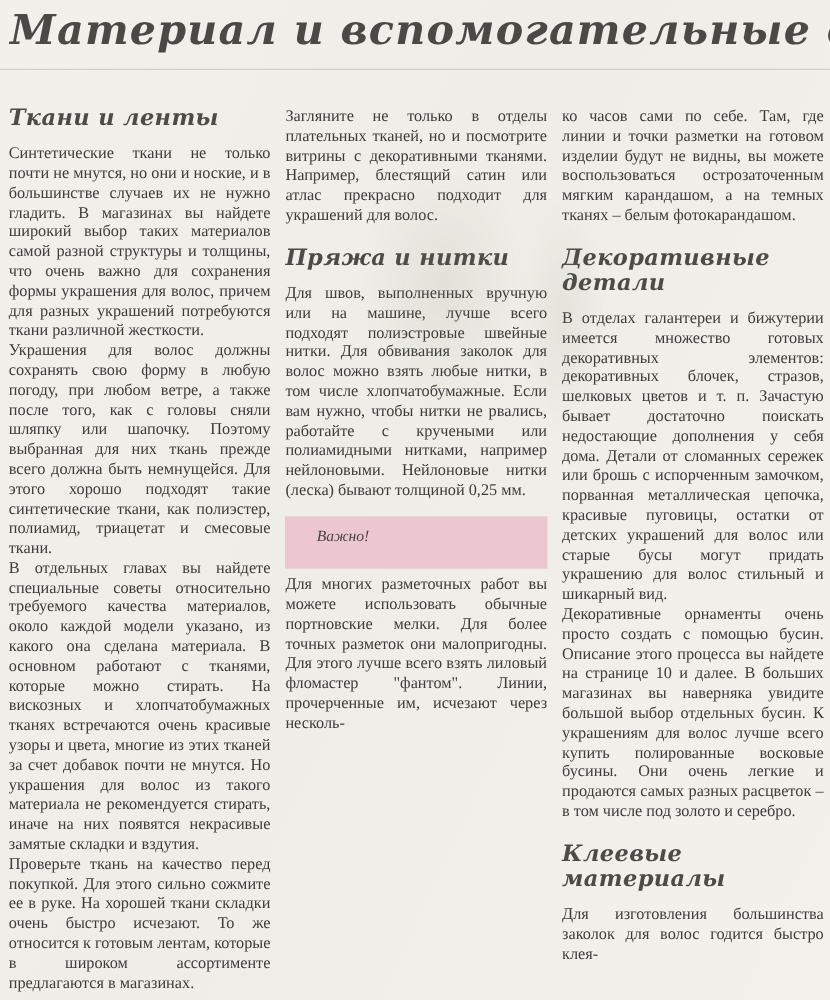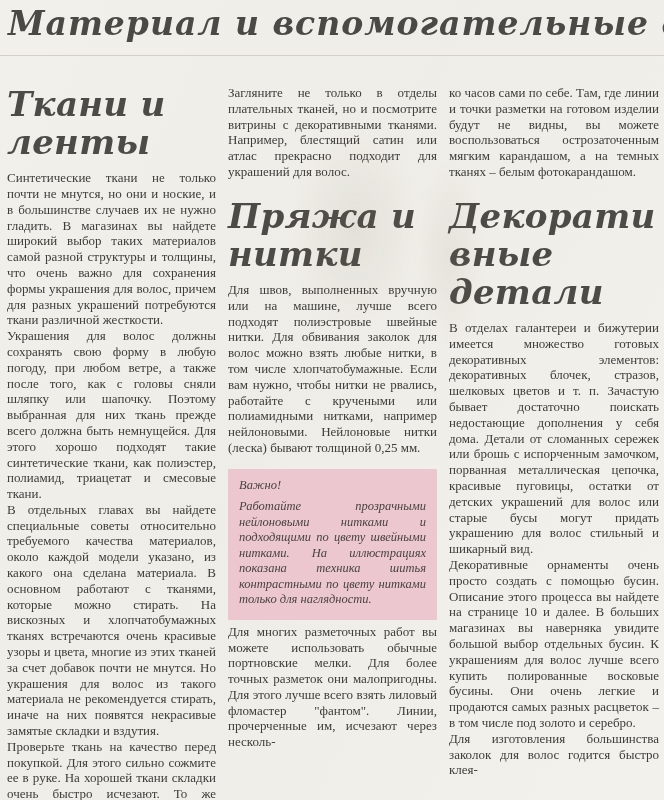--- a/index.html
+++ b/index.html
@@ -30,32 +30,32 @@
   }
   .col {
     width:210px;
     font-size:13px; line-height:15.8px;
     text-align:justify;
     hyphens:auto; overflow-wrap:break-word;
   }
   .section-heading {
     font-family:"DejaVu Serif", serif;
     font-style:italic; font-weight:600;
-    font-size:34px; line-height:1.12;
+    font-size:18px; line-height:1.12;
     letter-spacing:0.3px;
     color:#4d4b47;
     margin:0 0 9px 0;
     text-align:left;
     hyphens:none;
   }
   .section-heading.mid { margin-top:17px; }
   .col p { margin:0; }
   .note {
     background:#edc7cf;
-    padding:9px 11px 12px 11px;
+    padding:9px 11px 12px 25px;
     margin:13px 0 4px 0;
     font-style:italic;
     font-size:12.5px; line-height:15.5px;
     color:#46443f;
   }
   .note-title { margin:0 0 6px 0 !important; }
   .note-body { margin:0 !important; }
   
   .ghost {
     position:absolute; pointer-events:none;
@@ -90,27 +90,27 @@
       <p>В отдельных главах вы найдете специальные советы относительно требуемого качества материалов, около каждой модели указано, из какого она сделана материала. В основном работают с тканями, которые можно стирать. На вискозных и хлопчатобумажных тканях встречаются очень красивые узоры и цвета, многие из этих тканей за счет добавок почти не мнутся. Но украшения для волос из такого материала не рекомендуется стирать, иначе на них появятся некрасивые замятые складки и вздутия.</p>
       <p>Проверьте ткань на качество перед покупкой. Для этого сильно сожмите ее в руке. На хорошей ткани складки очень быстро исчезают. То же относится к готовым лентам, которые в широком ассортименте предлагаются в магазинах.</p>
     </div>
 
     <div class="col">
       <p>Загляните не только в отделы плательных тканей, но и посмотрите витрины с декоративными тканями. Например, блестящий сатин или атлас прекрасно подходит для украшений для волос.</p>
       <h2 class="section-heading mid">Пряжа и нитки</h2>
       <p>Для швов, выполненных вручную или на машине, лучше всего подходят полиэстровые швейные нитки. Для обвивания заколок для волос можно взять любые нитки, в том числе хлопчатобумажные. Если вам нужно, чтобы нитки не рвались, работайте с кручеными или полиамидными нитками, например нейлоновыми. Нейлоновые нитки (леска) бывают толщиной 0,25 мм.</p>
       <div class="note">
         <p class="note-title">Важно!</p>
-        <p class="note-body">Работайте прозрачными нейлоновыми нитками и подходящими по цвету швейными нитками. На иллюстрациях показана техника шитья контрастными по цвету нитками только для наглядности.</p>
       </div>
       <p>Для многих разметочных работ вы можете использовать обычные портновские мелки. Для более точных разметок они малопригодны. Для этого лучше всего взять лиловый фломастер "фантом". Линии, прочерченные им, исчезают через несколь-</p>
     </div>
 
     <div class="col">
       <p>ко часов сами по себе. Там, где линии и точки разметки на готовом изделии будут не видны, вы можете воспользоваться острозаточенным мягким карандашом, а на темных тканях – белым фотокарандашом.</p>
       <h2 class="section-heading mid">Декоративные детали</h2>
       <p>В отделах галантереи и бижутерии имеется множество готовых декоративных элементов: декоративных блочек, стразов, шелковых цветов и т. п. Зачастую бывает достаточно поискать недостающие дополнения у себя дома. Детали от сломанных сережек или брошь с испорченным замочком, порванная металлическая цепочка, красивые пуговицы, остатки от детских украшений для волос или старые бусы могут придать украшению для волос стильный и шикарный вид.</p>
       <p>Декоративные орнаменты очень просто создать с помощью бусин. Описание этого процесса вы найдете на странице 10 и далее. В больших магазинах вы наверняка увидите большой выбор отдельных бусин. К украшениям для волос лучше всего купить полированные восковые бусины. Они очень легкие и продаются самых разных расцветок – в том числе под золото и серебро.</p>
+      <h2 class="section-heading mid">Клеевые материалы</h2>
       <p>Для изготовления большинства заколок для волос годится быстро клея-</p>
     </div>
 
   </div>
 </div>
 
 </body></html>

